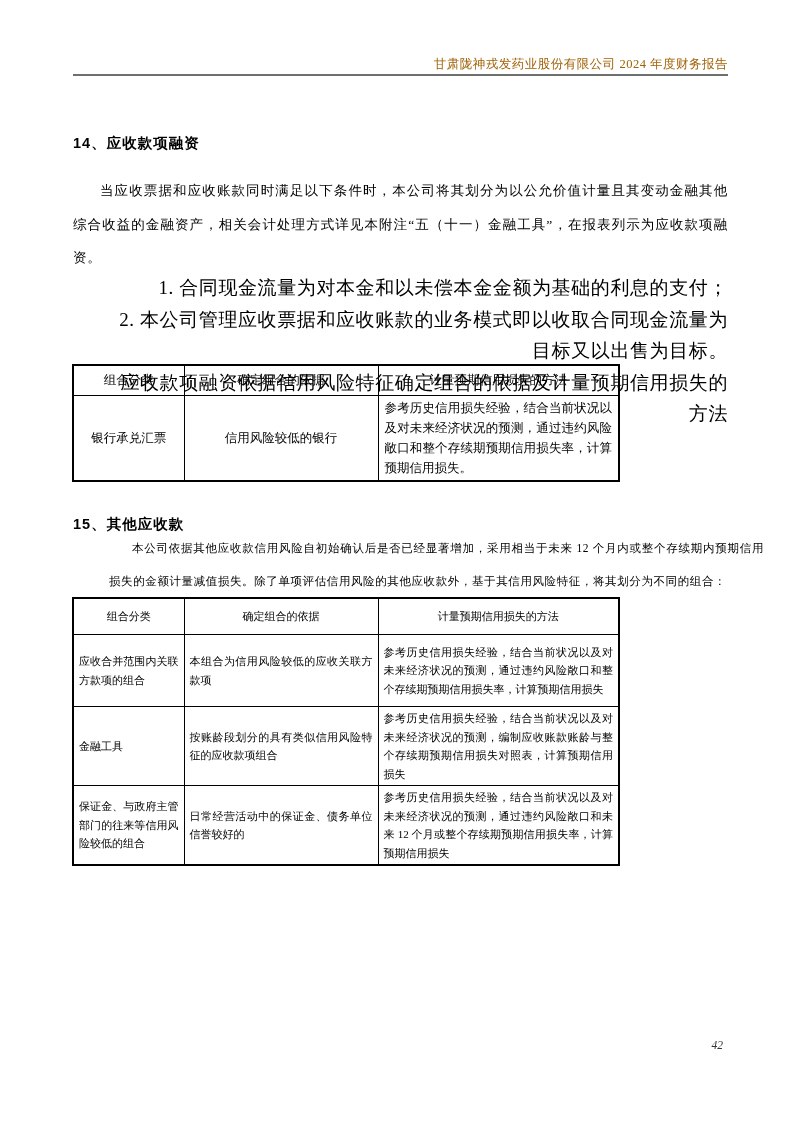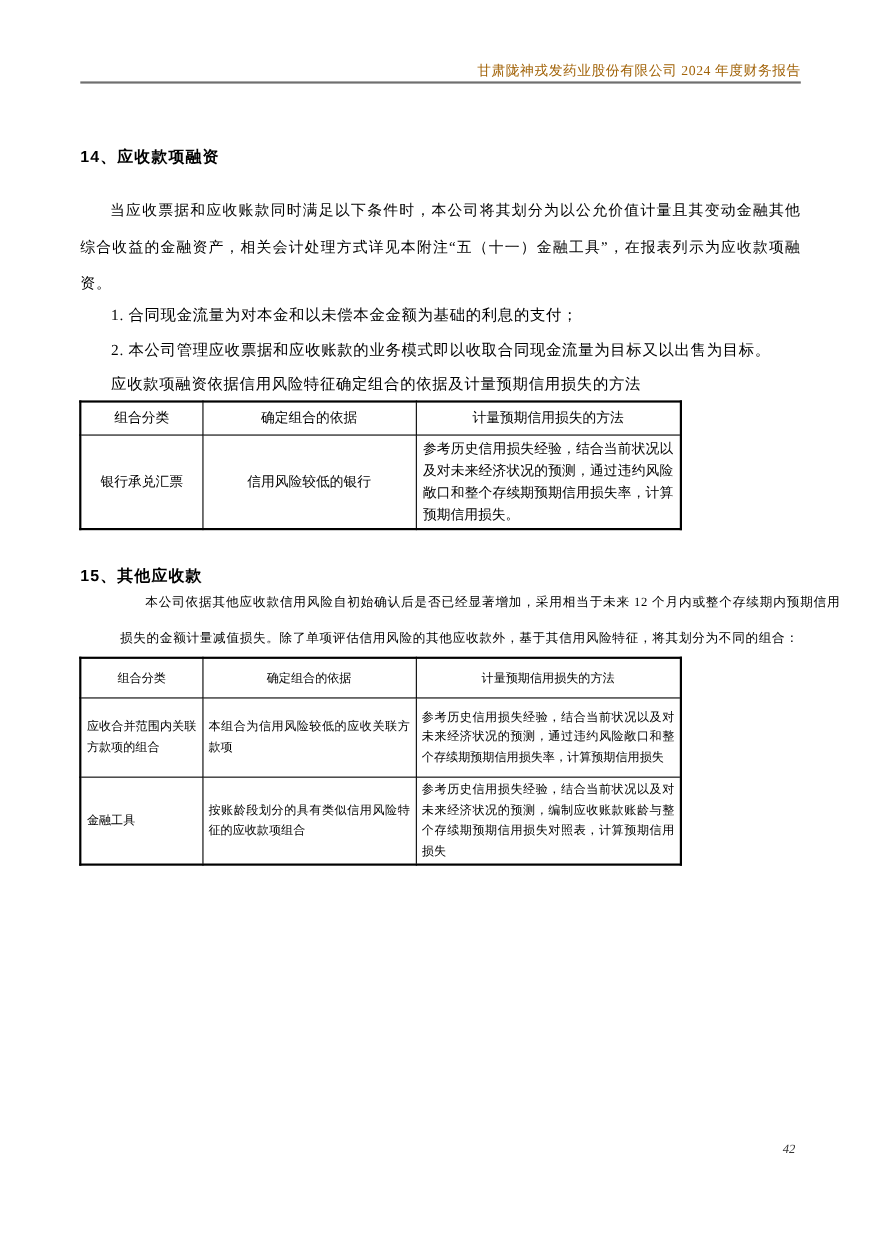--- a/index.html
+++ b/index.html
@@ -62,23 +62,24 @@
     line-height: 33px;
     text-indent: 2em;
     letter-spacing: 0.6px;
     margin-left: 36px;
   }
   .items {
     position: absolute;
     left: 73px;
     top: 272px;
     width: 655px;
-    font-size: 14px;
+    font-size: 19px;
     line-height: 31.5px;
     letter-spacing: 0.6px;
+    text-align: right;
   }
   .items .item { padding-left: 28px; }
   
   table.doc-table {
     position: absolute;
     left: 72px;
     width: 548px;
     border-collapse: collapse;
     table-layout: fixed;
     border: 2px solid #000;
@@ -174,18 +175,23 @@
       <tr class="r1">
         <td>应收合并范围内关联方款项的组合</td>
         <td>本组合为信用风险较低的应收关联方款项</td>
         <td>参考历史信用损失经验，结合当前状况以及对未来经济状况的预测，通过违约风险敞口和整个存续期预期信用损失率，计算预期信用损失</td>
       </tr>
       <tr class="r2">
         <td>金融工具</td>
         <td>按账龄段划分的具有类似信用风险特征的应收款项组合</td>
         <td>参考历史信用损失经验，结合当前状况以及对未来经济状况的预测，编制应收账款账龄与整个存续期预期信用损失对照表，计算预期信用损失</td>
       </tr>
+      <tr class="r3">
+        <td>保证金、与政府主管部门的往来等信用风险较低的组合</td>
+        <td>日常经营活动中的保证金、债务单位信誉较好的</td>
+        <td>参考历史信用损失经验，结合当前状况以及对未来经济状况的预测，通过违约风险敞口和未来 12 个月或整个存续期预期信用损失率，计算预期信用损失</td>
+      </tr>
     </tbody>
   </table>
 
   <div class="pagenum">42</div>
 
 </div>
 
 </body></html>

